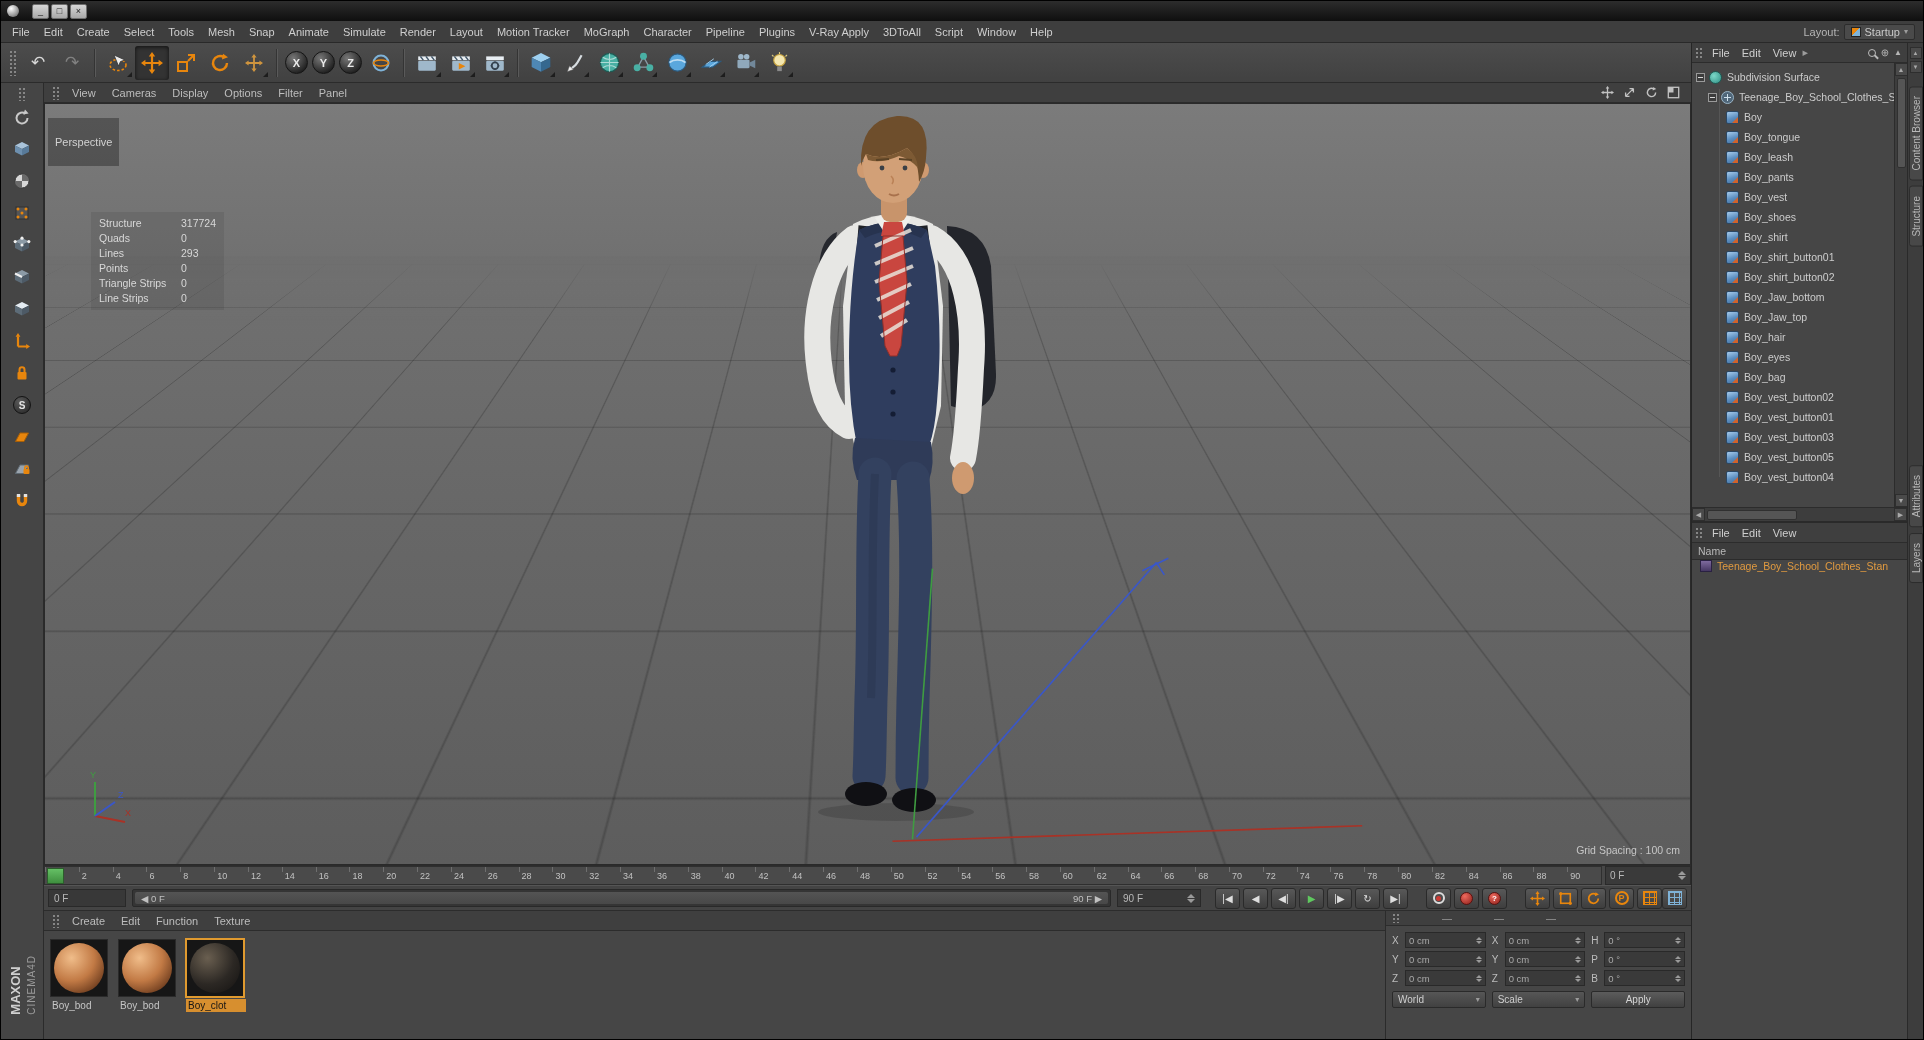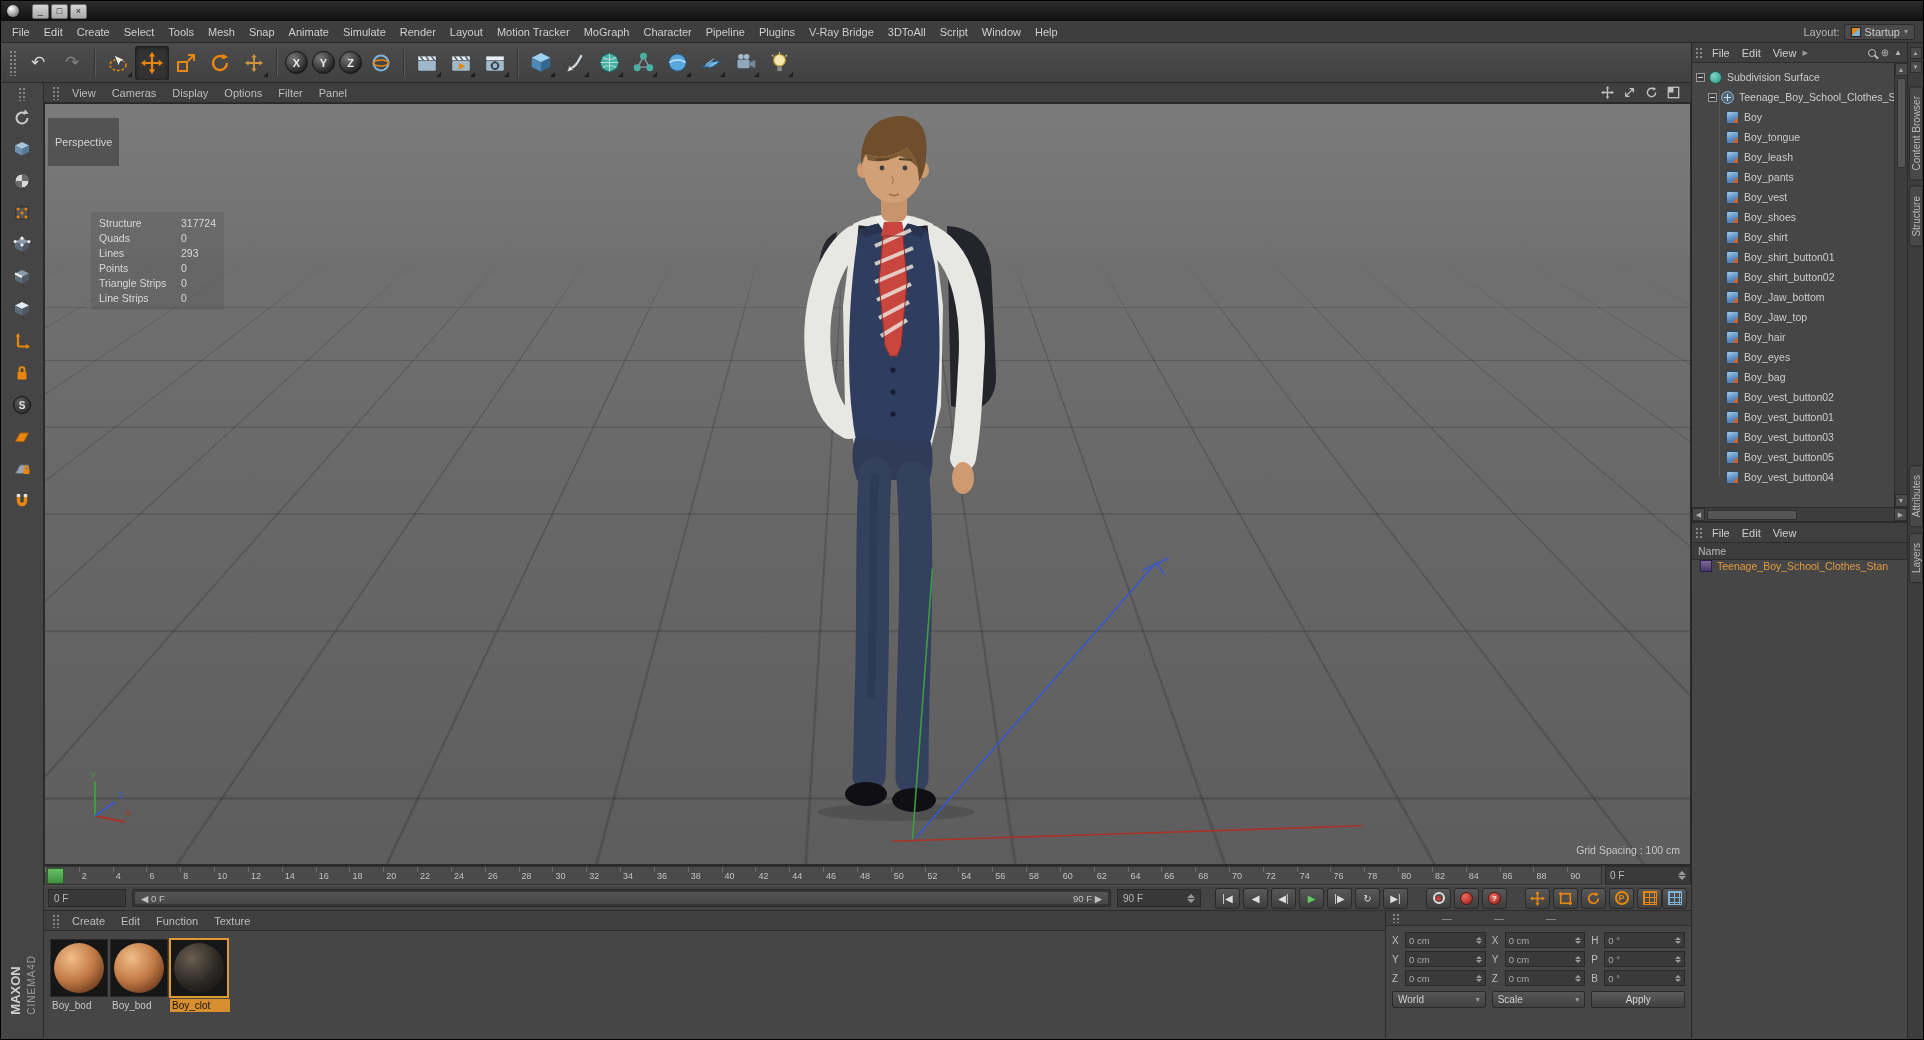--- a/index.html
+++ b/index.html
@@ -95,21 +95,21 @@
   .rec-red{width:13px;height:13px;border-radius:50%;background:radial-gradient(circle at 35% 30%,#ef6a5e,#8c1f1a);border:1px solid #5a120f;display:flex;align-items:center;justify-content:center;color:#fff;font-size:8px;font-weight:bold;}
   .keygrp{display:flex;gap:3px;margin-left:18px;}
   .pcirc{width:14px;height:14px;border-radius:50%;border:2px solid #e8860d;color:#e8860d;font-size:9px;font-weight:bold;display:flex;align-items:center;justify-content:center;}
   .ogrid{width:14px;height:14px;background-image:linear-gradient(#e8860d 1.5px,transparent 1.5px),linear-gradient(90deg,#e8860d 1.5px,transparent 1.5px);background-size:5px 5px;border:1.5px solid #e8860d;}
   .bgrid{width:14px;height:14px;background-image:linear-gradient(#7fb3d8 1.5px,transparent 1.5px),linear-gradient(90deg,#7fb3d8 1.5px,transparent 1.5px);background-size:5px 5px;border:1.5px solid #7fb3d8;}
 
   
   .bottom-row{height:130px;display:flex;flex:none;background:#464646;}
   .materials{flex:1;display:flex;flex-direction:column;min-width:0;}
   .mat-menu{height:20px;background:#3f3f3f;border-bottom:1px solid #2c2c2c;display:flex;align-items:center;padding:0 4px;}
-  .mat-body{flex:1;display:flex;padding:8px 6px;align-items:flex-start;}
+  .mat-body{flex:1;display:flex;gap:8px;padding:8px 6px;align-items:flex-start;}
   .mat-item{width:60px;}
   .mat-thumb{width:58px;height:58px;background:#161616;border:1px solid #2a2a2a;display:flex;align-items:center;justify-content:center;}
   .sphere{width:50px;height:50px;border-radius:50%;}
   .mat-item[data-kind="skin"] .sphere{background:radial-gradient(circle at 35% 30%,#f0bd8a,#c27a45 48%,#6d3c1e 82%,#371d0c 100%);}
   .mat-item[data-kind="dark"] .sphere{background:radial-gradient(circle at 35% 30%,#6a5f50,#2c2824 55%,#131110 100%);}
   .mat-item[data-selected="true"] .mat-thumb{border:1px solid #e09a2f;box-shadow:0 0 0 1px #e09a2f;}
   .mat-name{margin-top:2px;font-size:10px;color:#c6c6c6;padding:1px 2px;white-space:nowrap;overflow:hidden;}
   .mat-item[data-selected="true"] .mat-name{background:#d78f2f;color:#151515;}
   .coords{width:306px;border-left:1px solid #2b2b2b;background:#464646;display:flex;flex-direction:column;}
   .coords-top{height:15px;background:#3f3f3f;border-bottom:1px solid #2c2c2c;display:flex;align-items:center;gap:42px;padding:0 6px;color:#9a9a9a;font-size:10px;}
@@ -197,21 +197,21 @@
       <span class="menu-item">Snap</span>
       <span class="menu-item">Animate</span>
       <span class="menu-item">Simulate</span>
       <span class="menu-item">Render</span>
       <span class="menu-item">Layout</span>
       <span class="menu-item">Motion Tracker</span>
       <span class="menu-item">MoGraph</span>
       <span class="menu-item">Character</span>
       <span class="menu-item">Pipeline</span>
       <span class="menu-item">Plugins</span>
-      <span class="menu-item">V-Ray Bridge</span>
+      <span class="menu-item">V-Ray Apply</span>
       <span class="menu-item">3DToAll</span>
       <span class="menu-item">Script</span>
       <span class="menu-item">Window</span>
       <span class="menu-item">Help</span>
     <span class="mspacer"></span>
     <span class="layout-label">Layout:</span>
     <span class="layout-select">
       <span class="layout-ic"></span>
       <span>Startup</span>
       <span class="ddg">▾</span>

